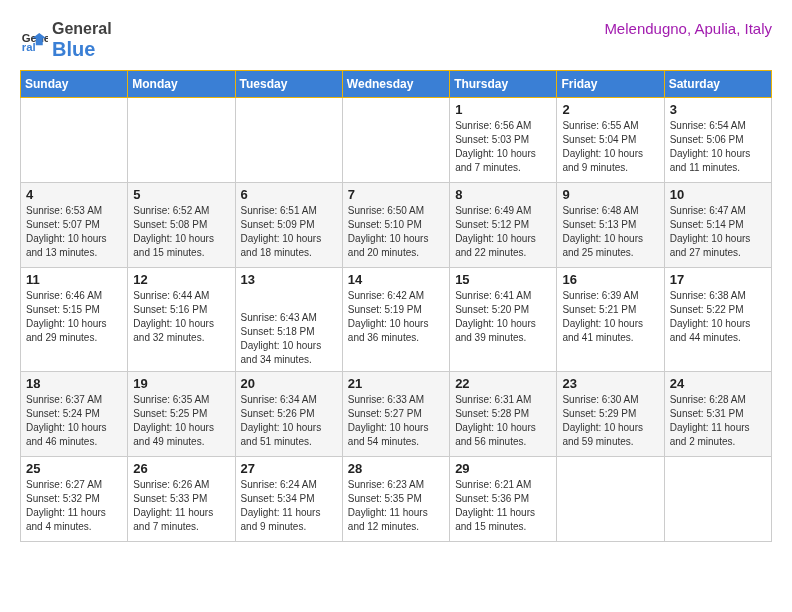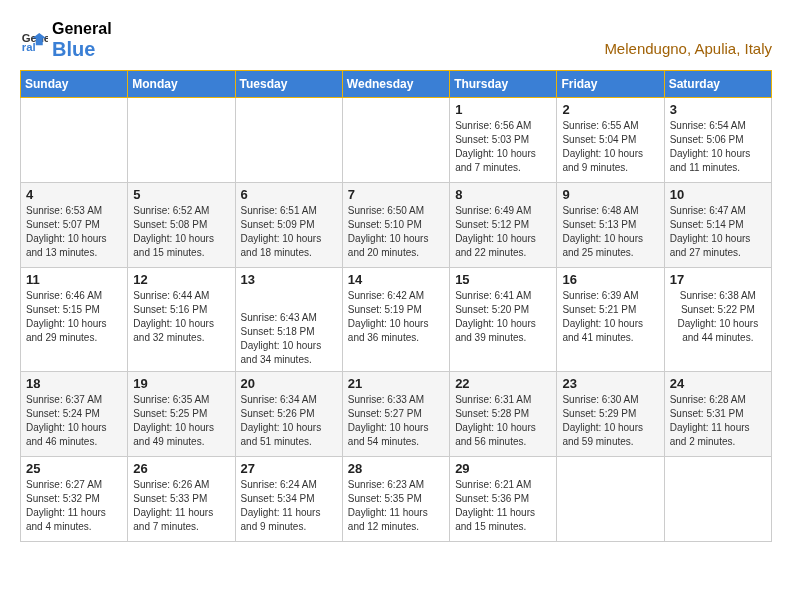--- a/index.html
+++ b/index.html
@@ -28,22 +28,21 @@
     .title-section {
       text-align: right;
     }
     .calendar-title {
       font-size: 32px;
       font-weight: bold;
       color: #222;
     }
     .calendar-subtitle {
       font-size: 15px;
-      color: #a16207;
-      margin-top: 20px;
+      color: #a21caf;
     }
     table {
       width: 100%;
       border-collapse: collapse;
       font-size: 11px;
     }
     thead tr th {
       background-color: #3a7fd5;
       color: #fff;
       padding: 6px 4px;
@@ -89,21 +88,21 @@
 <body>
 
 <div class="header-section">
   <div class="logo">
     <svg class="logo-icon" viewBox="0 0 32 32">
       <text x="2" y="18" font-size="13" font-weight="bold" fill="#333" font-family="Arial">Gene</text>
       <text x="2" y="29" font-size="13" font-weight="bold" fill="#3a7fd5" font-family="Arial">ral</text>
       <polygon points="22,8 30,14 26,14 26,22 18,22 18,14 14,14" fill="#3a7fd5"></polygon>
     </svg>
     <div>
-      <div style="font-size:16px;font-weight:bold;color:#000000;line-height:1.1;">General</div>
+      <div style="font-size:16px;font-weight:bold;color:#404040;line-height:1.1;">General</div>
       <div style="font-size:20px;font-weight:bold;color:#3a7fd5;line-height:1.1;">Blue</div>
     </div>
   </div>
   <div class="title-section">
     <div class="calendar-subtitle">Melendugno, Apulia, Italy</div>
   </div>
 </div>
 
 <table>
   <thead>
@@ -234,21 +233,21 @@
         </td>
         <td>
           <span class="day-num">16</span>
           <div class="day-info" style="white-space: pre-line;">Sunrise: 6:39 AM
 Sunset: 5:21 PM
 Daylight: 10 hours
 and 41 minutes.</div>
         </td>
         <td>
           <span class="day-num">17</span>
-          <div class="day-info" style="white-space: pre-line; text-align: center;">Sunrise: 6:38 AM
+          <div class="day-info" style="white-space: pre-line;">Sunrise: 6:38 AM
 Sunset: 5:22 PM
 Daylight: 10 hours
 and 44 minutes.</div>
         </td>
       </tr>
       <tr>
         <td>
           <span class="day-num">18</span>
           <div class="day-info" style="white-space: pre-line;">Sunrise: 6:37 AM
 Sunset: 5:24 PM

